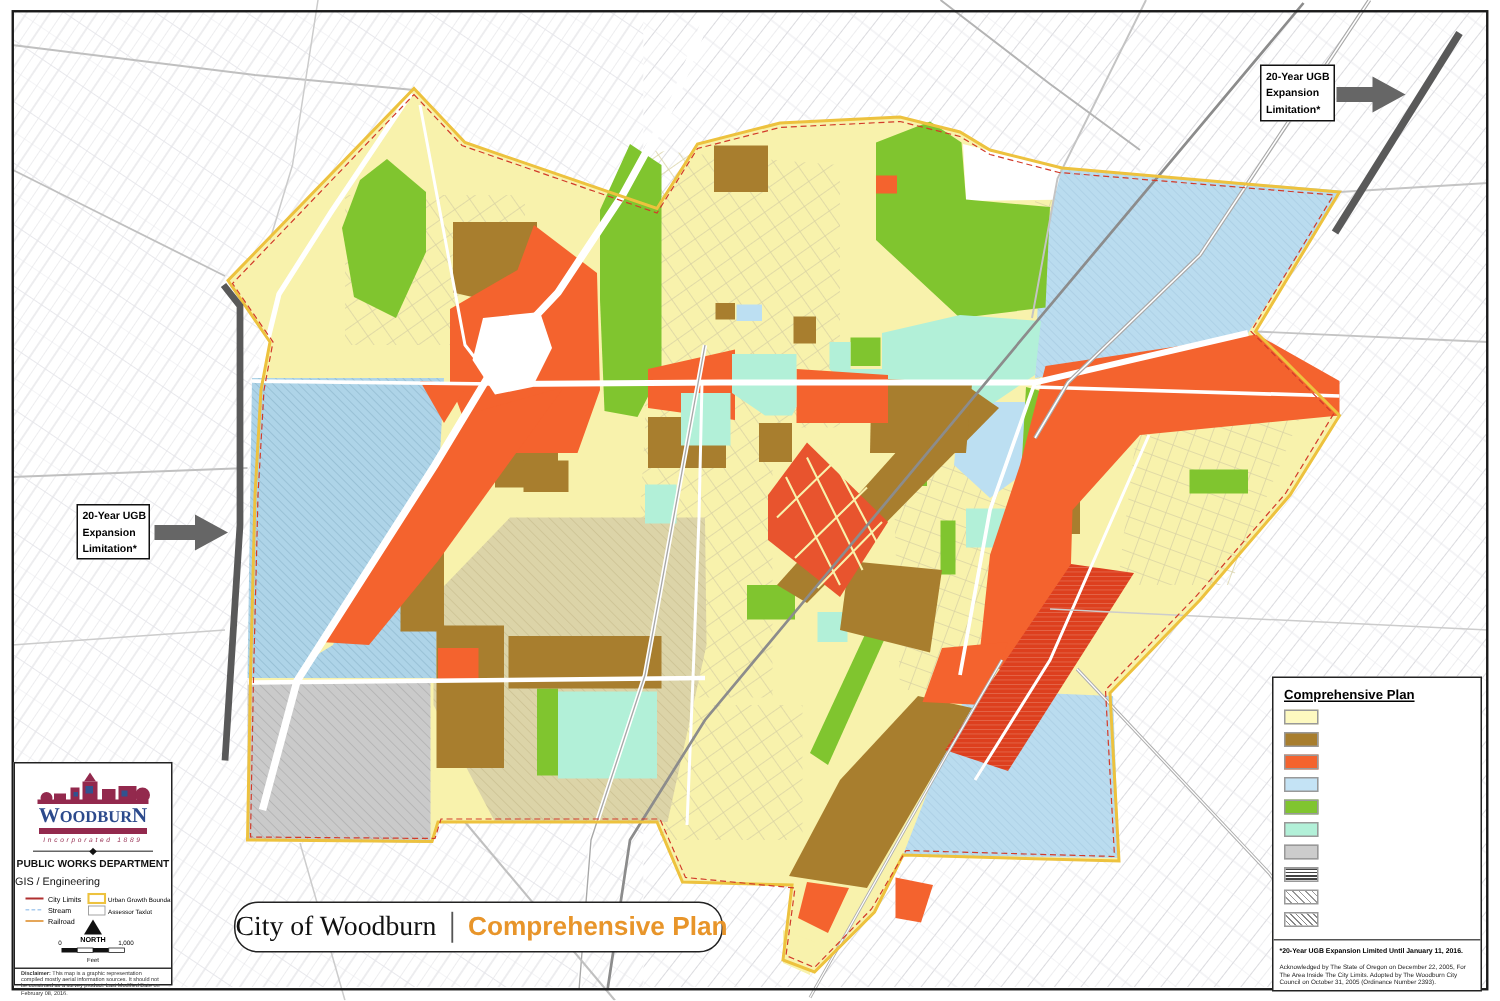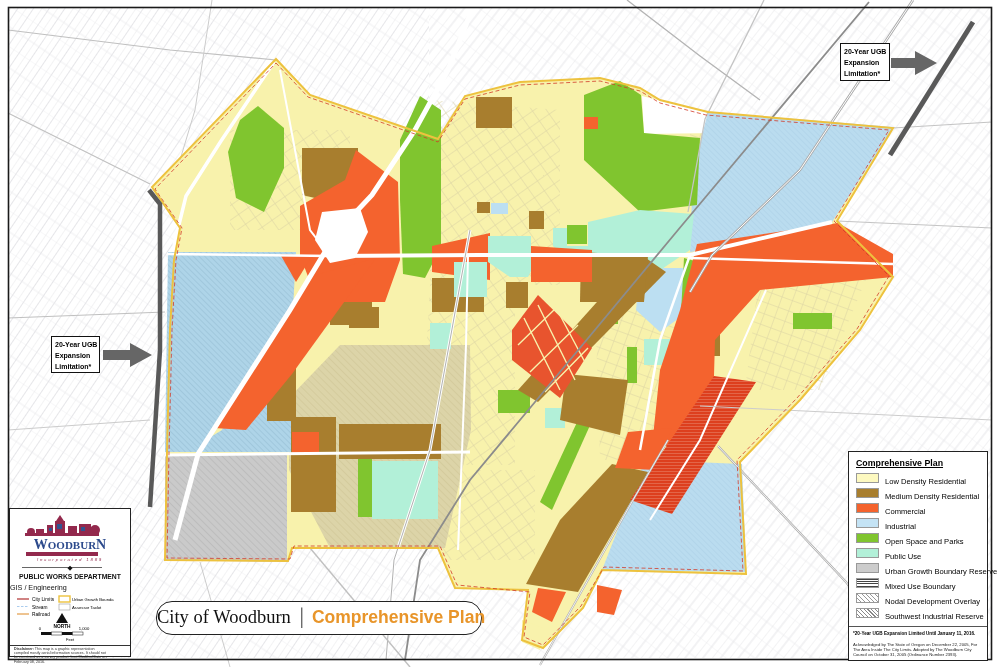--- a/index.html
+++ b/index.html
@@ -261,32 +261,29 @@
     <div style="box-sizing:border-box;width:23px;height:10px;background:#a87e2e;border:0.5px solid #999;margin-bottom:5px"></div>
     <div style="box-sizing:border-box;width:23px;height:10px;background:#f4632e;border:0.5px solid #999;margin-bottom:5px"></div>
     <div style="box-sizing:border-box;width:23px;height:10px;background:#c4e3f5;border:0.5px solid #999;margin-bottom:5px"></div>
     <div style="box-sizing:border-box;width:23px;height:10px;background:#80c52f;border:0.5px solid #999;margin-bottom:5px"></div>
     <div style="box-sizing:border-box;width:23px;height:10px;background:#b2f0d8;border:0.5px solid #999;margin-bottom:5px"></div>
     <div style="box-sizing:border-box;width:23px;height:10px;background:#cccccc;border:0.5px solid #999;margin-bottom:5px"></div>
     <div style="box-sizing:border-box;width:23px;height:10px;border:0.5px solid #999;margin-bottom:5px;background:repeating-linear-gradient(180deg,#444 0,#444 1px,#fff 1px,#fff 2.2px)"></div>
     <div style="box-sizing:border-box;width:23px;height:10px;border:0.5px solid #999;margin-bottom:5px;background:repeating-linear-gradient(45deg,#fff 0,#fff 2.4px,#999 2.4px,#999 3.1px)"></div>
     <div style="box-sizing:border-box;width:23px;height:10px;border:0.5px solid #999;background:repeating-linear-gradient(45deg,#fff 0,#fff 1.9px,#888 1.9px,#888 2.7px)"></div>
   </div>
-  <div style="position:absolute;left:36px;top:21.5px;font-size:7.6px;line-height:15px;white-space:nowrap">
-    Low Density Residential<br>Medium Density Residential<br>Commercial<br>Industrial<br>Open Space and Parks<br>Public Use<br>Urban Growth Boundary Reserve<br>Mixed Use Boundary<br>Nodal Development Overlay<br>Southwest Industrial Reserve
-  </div>
 
   <div style="position:absolute;left:0px;top:174px;width:100%;border-top:1px solid #555"></div>
 
   <div style="position:absolute;left:4px;top:179px;font-size:4.6px;font-weight:bold;white-space:nowrap">*20-Year UGB Expansion Limited Until January 11, 2016.</div>
 
   <div style="position:absolute;left:4px;top:190px;font-size:4.2px;line-height:5px;color:#222;width:130px">Acknowledged by The State of Oregon on December 22, 2005, For The Area Inside The City Limits. Adopted by The Woodburn City Council on October 31, 2005 (Ordinance Number 2393).</div>
 </div>
 
-<div style="position:absolute;left:9px;top:508px;width:122px;height:149px;background:#fff;border:1.4px solid #222;box-sizing:border-box">
+<div style="position:absolute;left:9px;top:508px;width:106px;height:149px;background:#fff;border:1.4px solid #222;box-sizing:border-box">
 
   <svg width="104" height="26" style="position:absolute;left:0;top:4">
     <g fill="#93294d">
       <rect x="26" y="16" width="8" height="7"></rect>
       <rect x="37" y="12" width="6" height="11"></rect>
       <rect x="45" y="8" width="10" height="15"></rect>
       <path d="M46,8 L50,2 L54,8 Z"></path>
       <rect x="58" y="13" width="9" height="10"></rect>
       <rect x="69" y="11" width="12" height="12"></rect>
       <circle cx="21" cy="19" r="4"></circle>

